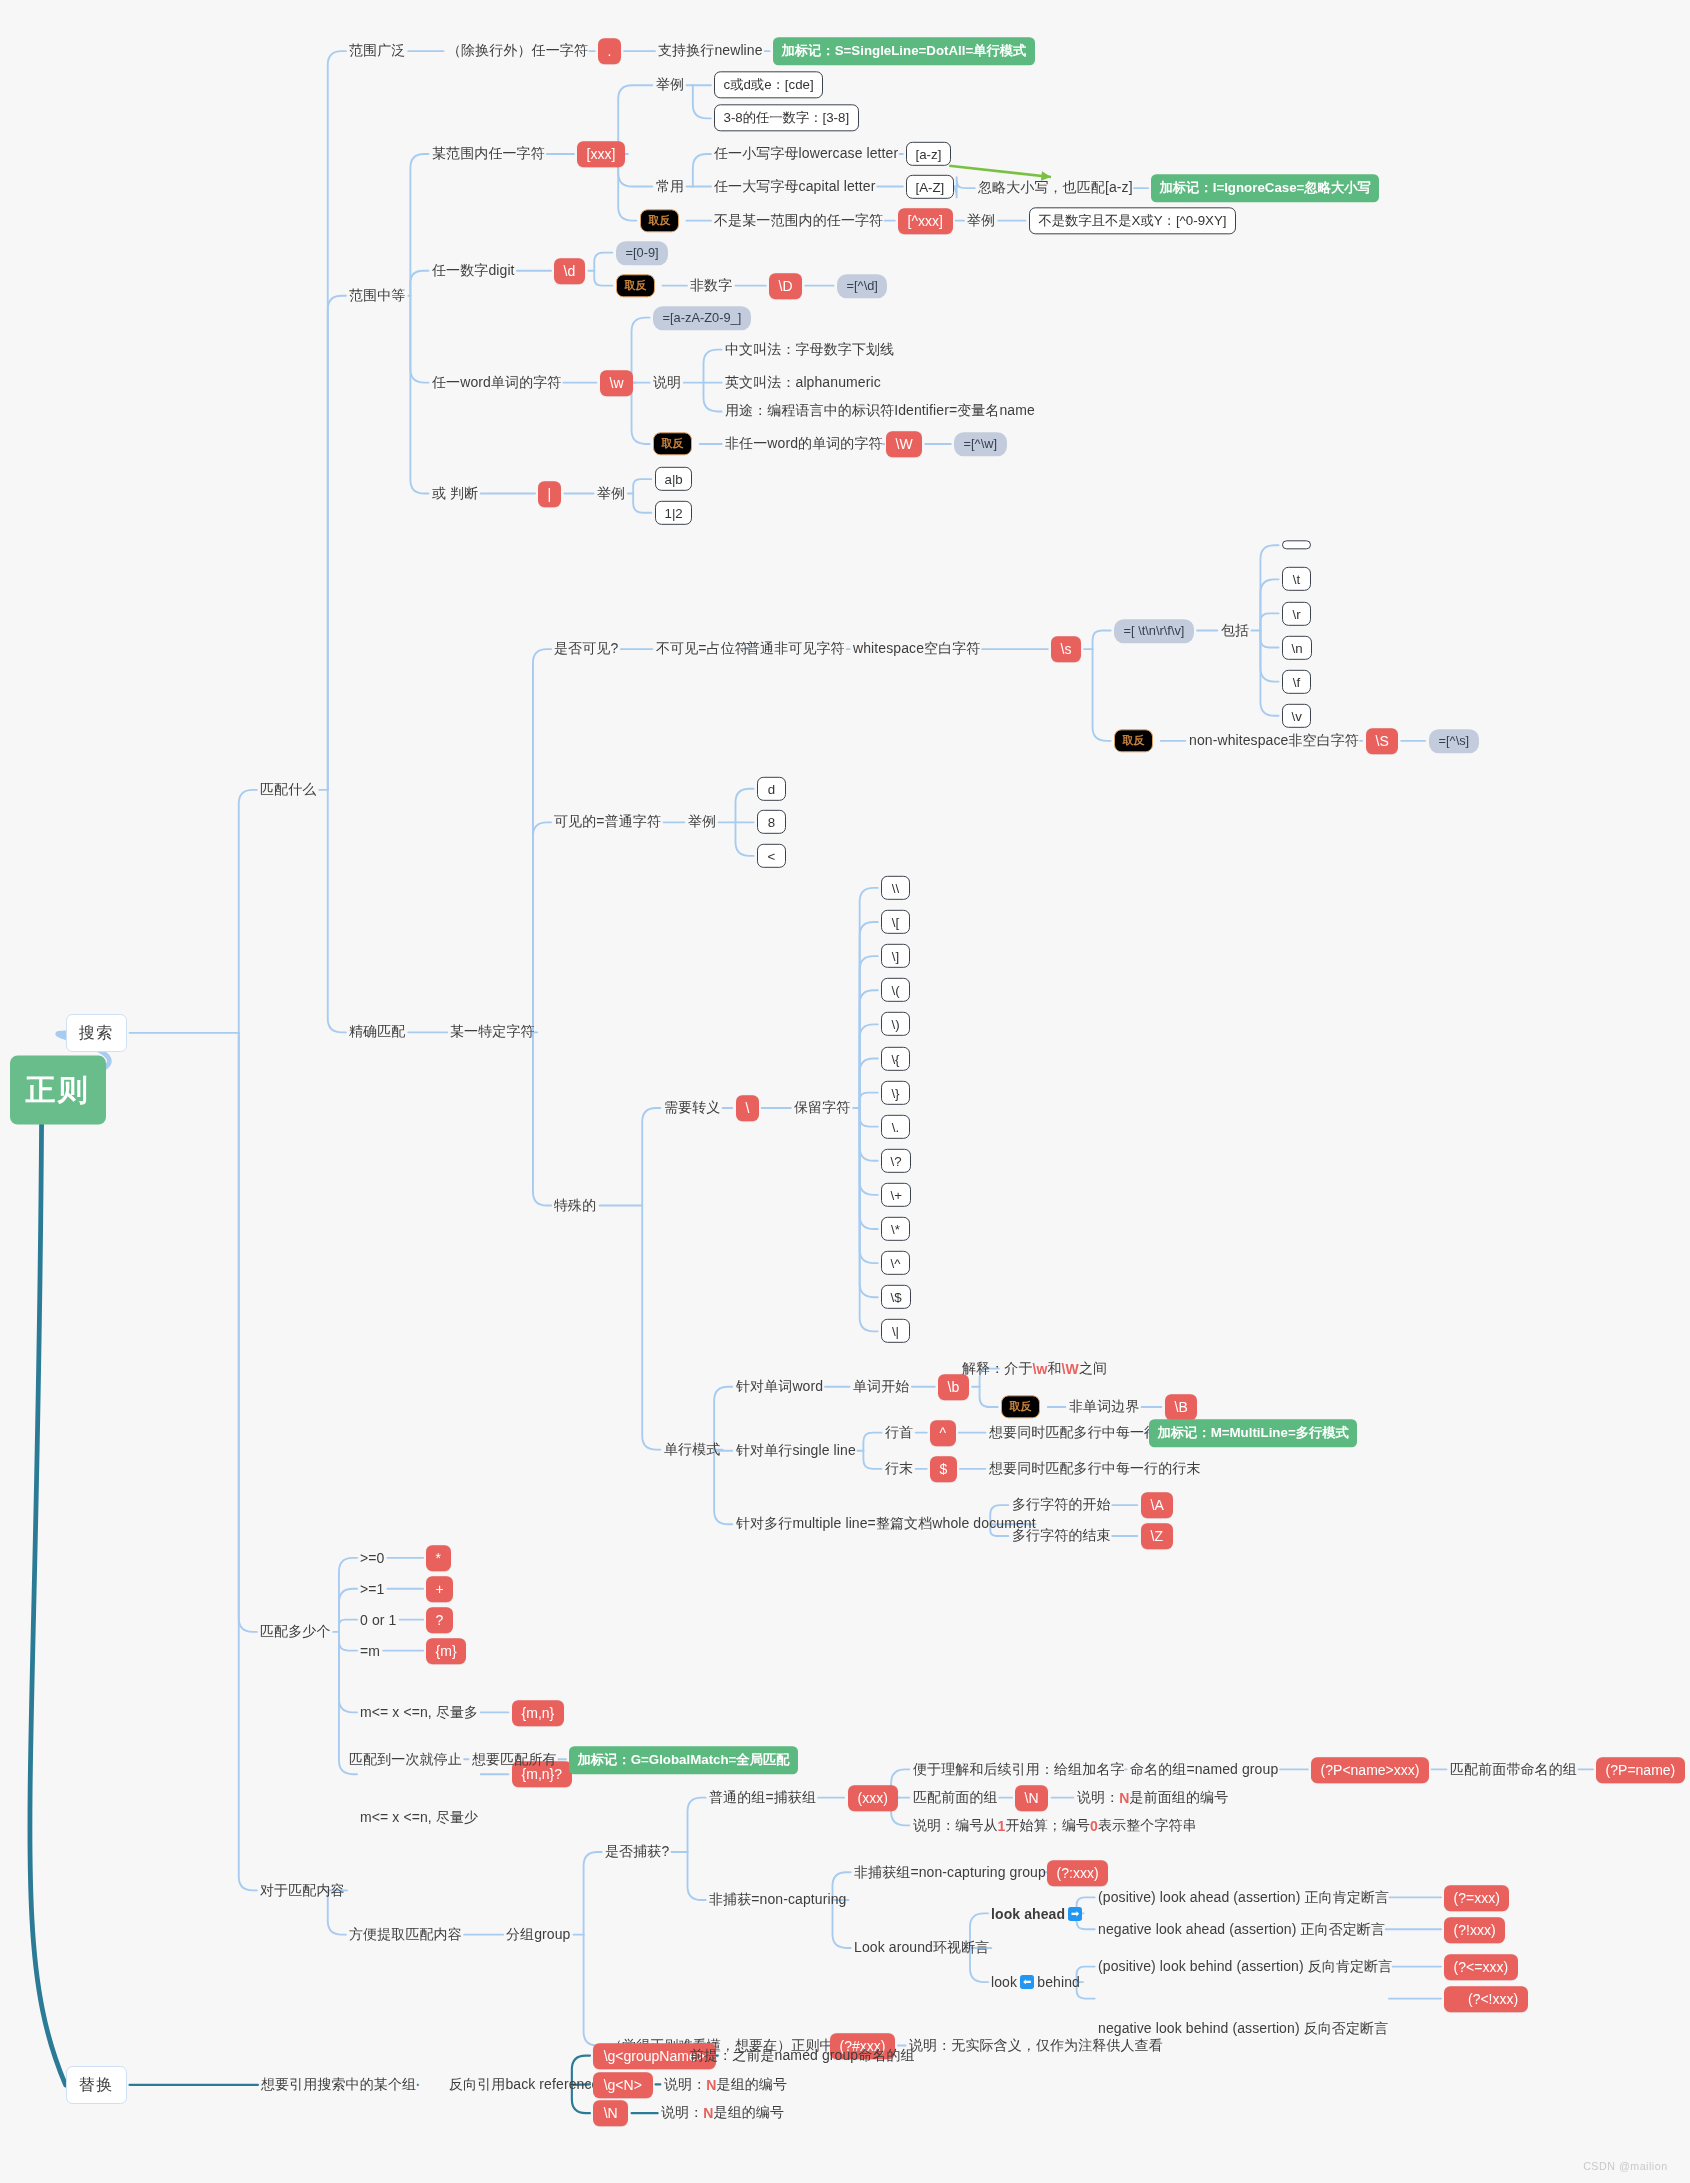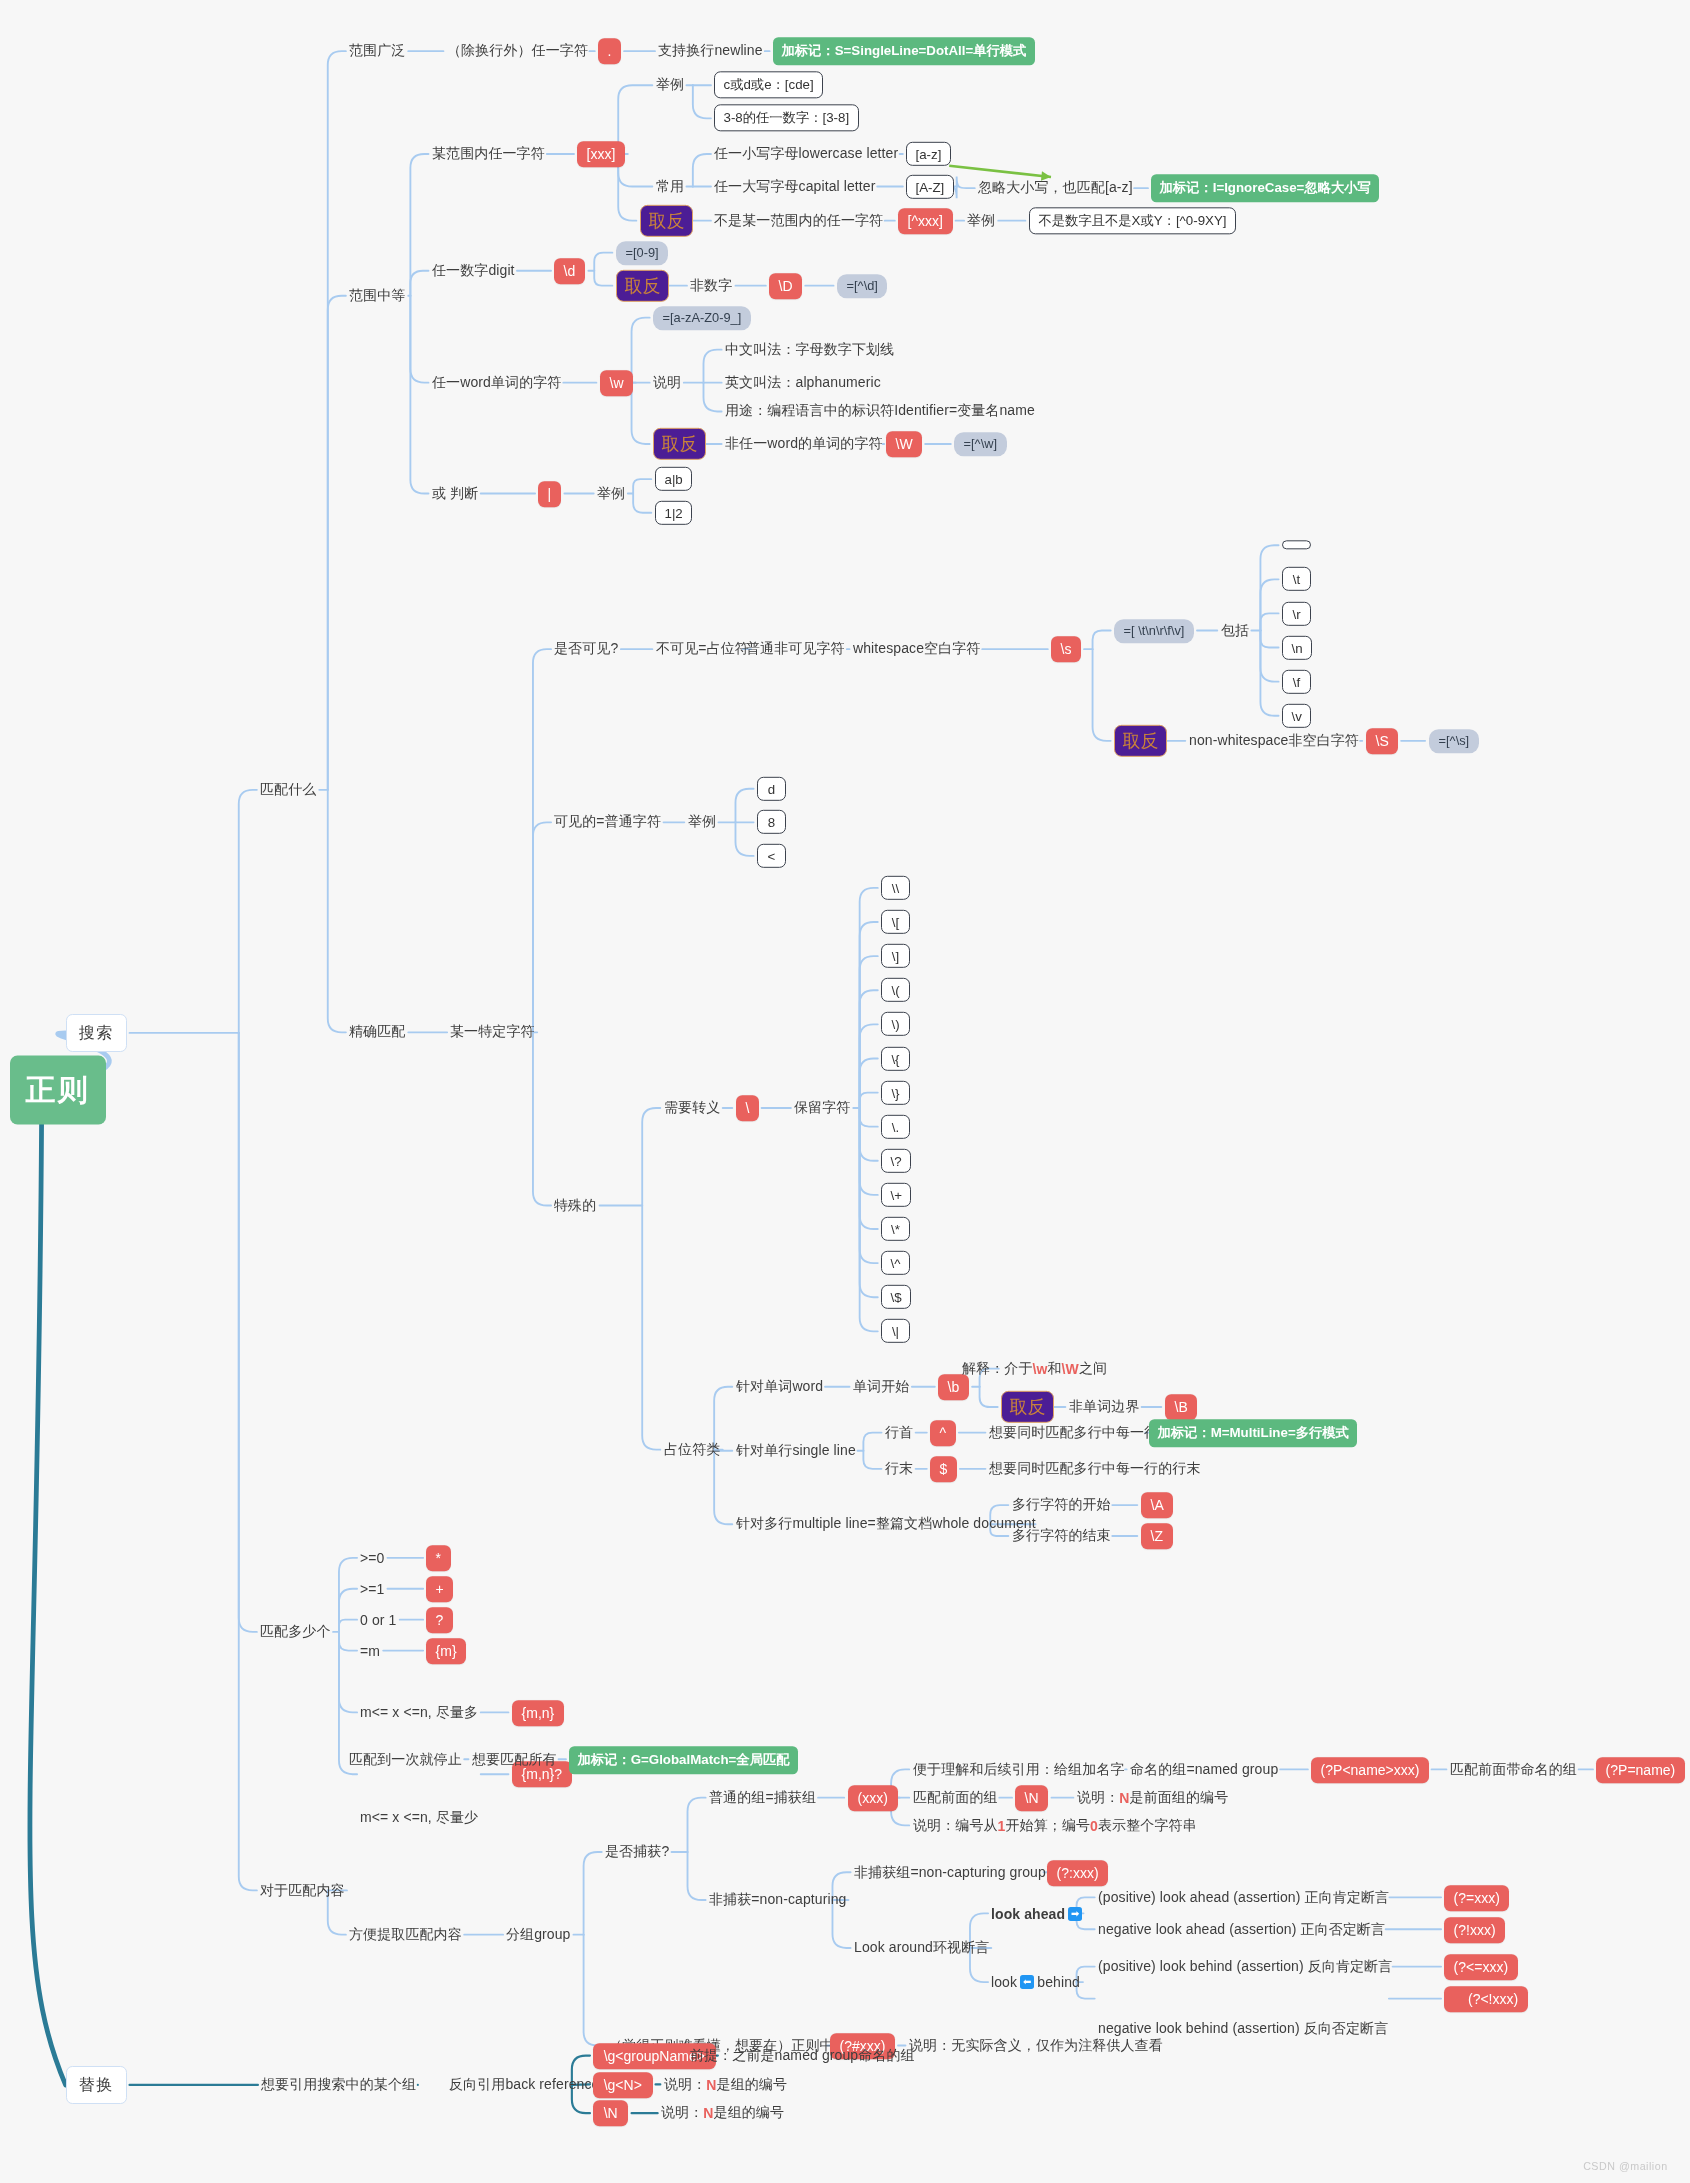--- a/index.html
+++ b/index.html
@@ -15,21 +15,21 @@
        padding:4.8px 9.6px;min-width:15px;box-shadow:0 0.5px 1.1px rgba(0,0,0,.08);font-weight:500;}
   .red.wide{padding:4.8px 10.7px;}
   
   .green{background:#5cb97f;color:#fff;border-radius:5.3px;font-size:13.3px;padding:4.8px 8.5px;font-weight:600;}
   
   .grey{background:#c3ccdc;color:#34404f;border-radius:9.6px;font-size:12.8px;padding:4.3px 9.6px;}
   
   .box{background:#fff;color:#333;border:1.6px solid #3c424d;border-radius:6.4px;font-size:13.3px;padding:3.7px 8.5px;}
   .box.sq{min-width:29px;}
   
-  .neg{background:#4c1d95;color:#c9823a;border:1.6px solid #e0a263;border-radius:7.5px;font-size:18px;padding:3.2px 7.5px;}
+  .neg{background:#000000;color:#c9823a;border:1.6px solid #e0a263;border-radius:7.5px;font-size:11px;padding:3.2px 7.5px;font-weight:bold;}
   
   .root{background:#69bd8b;color:#fff;border-radius:7.5px;font-size:30px;padding:14px 16px;font-weight:600;letter-spacing:2.1px;}
   
   .branch{background:#fff;color:#3d3d3d;border:1.1px solid #cfe0f5;border-radius:6.4px;font-size:16px;padding:7.5px 11.7px;letter-spacing:1.6px;}
   
   .arrowchip{display:inline-block;background:#2196f3;color:#fff;border-radius:2.7px;
              font-size:10px;line-height:1;padding:2.1px 2.7px;margin:0 3.2px;vertical-align:middle;}
   .hl{color:#e9615d;font-weight:600;}
   .wm{position:absolute;right:22.4px;bottom:10.7px;color:#c9c9c9;font-size:10.7px;letter-spacing:0.5px;}
 </style>
@@ -310,21 +310,21 @@
     <div class="node box sq" style="top: 716px; left: 1282px;">\v</div>
     <div class="node neg" style="top: 741px; left: 1114px;">取反</div>
     <div class="node t" style="top: 741px; left: 1189px;">non-whitespace非空白字符</div>
     <div class="node red" style="top: 741px; left: 1366px;">\S</div>
     <div class="node grey" style="top: 741px; left: 1429px;">=[^\s]</div>
     <div class="node t" style="top: 822px; left: 688px;">举例</div>
     <div class="node box sq" style="top: 789px; left: 757px;">d</div>
     <div class="node box sq" style="top: 822px; left: 757px;">8</div>
     <div class="node box sq" style="top: 856px; left: 757px;">&lt;</div>
     <div class="node t" style="top: 1108px; left: 664px;">需要转义</div>
-    <div class="node t" style="top: 1450px; left: 664px;">占位符类</div>
+    <div class="node t" style="top: 1450px; left: 664px;">单行模式</div>
     <div class="node red" style="top: 1108px; left: 736px;">\</div>
     <div class="node t" style="top: 1108px; left: 794px;">保留字符</div>
     <div class="node box sq" style="top: 888px; left: 881px;">\\</div>
     <div class="node box sq" style="top: 922px; left: 881px;">\[</div>
     <div class="node box sq" style="top: 956px; left: 881px;">\]</div>
     <div class="node box sq" style="top: 990px; left: 881px;">\(</div>
     <div class="node box sq" style="top: 1024px; left: 881px;">\)</div>
     <div class="node box sq" style="top: 1059px; left: 881px;">\{</div>
     <div class="node box sq" style="top: 1093px; left: 881px;">\}</div>
     <div class="node box sq" style="top: 1127px; left: 881px;">\.</div>

